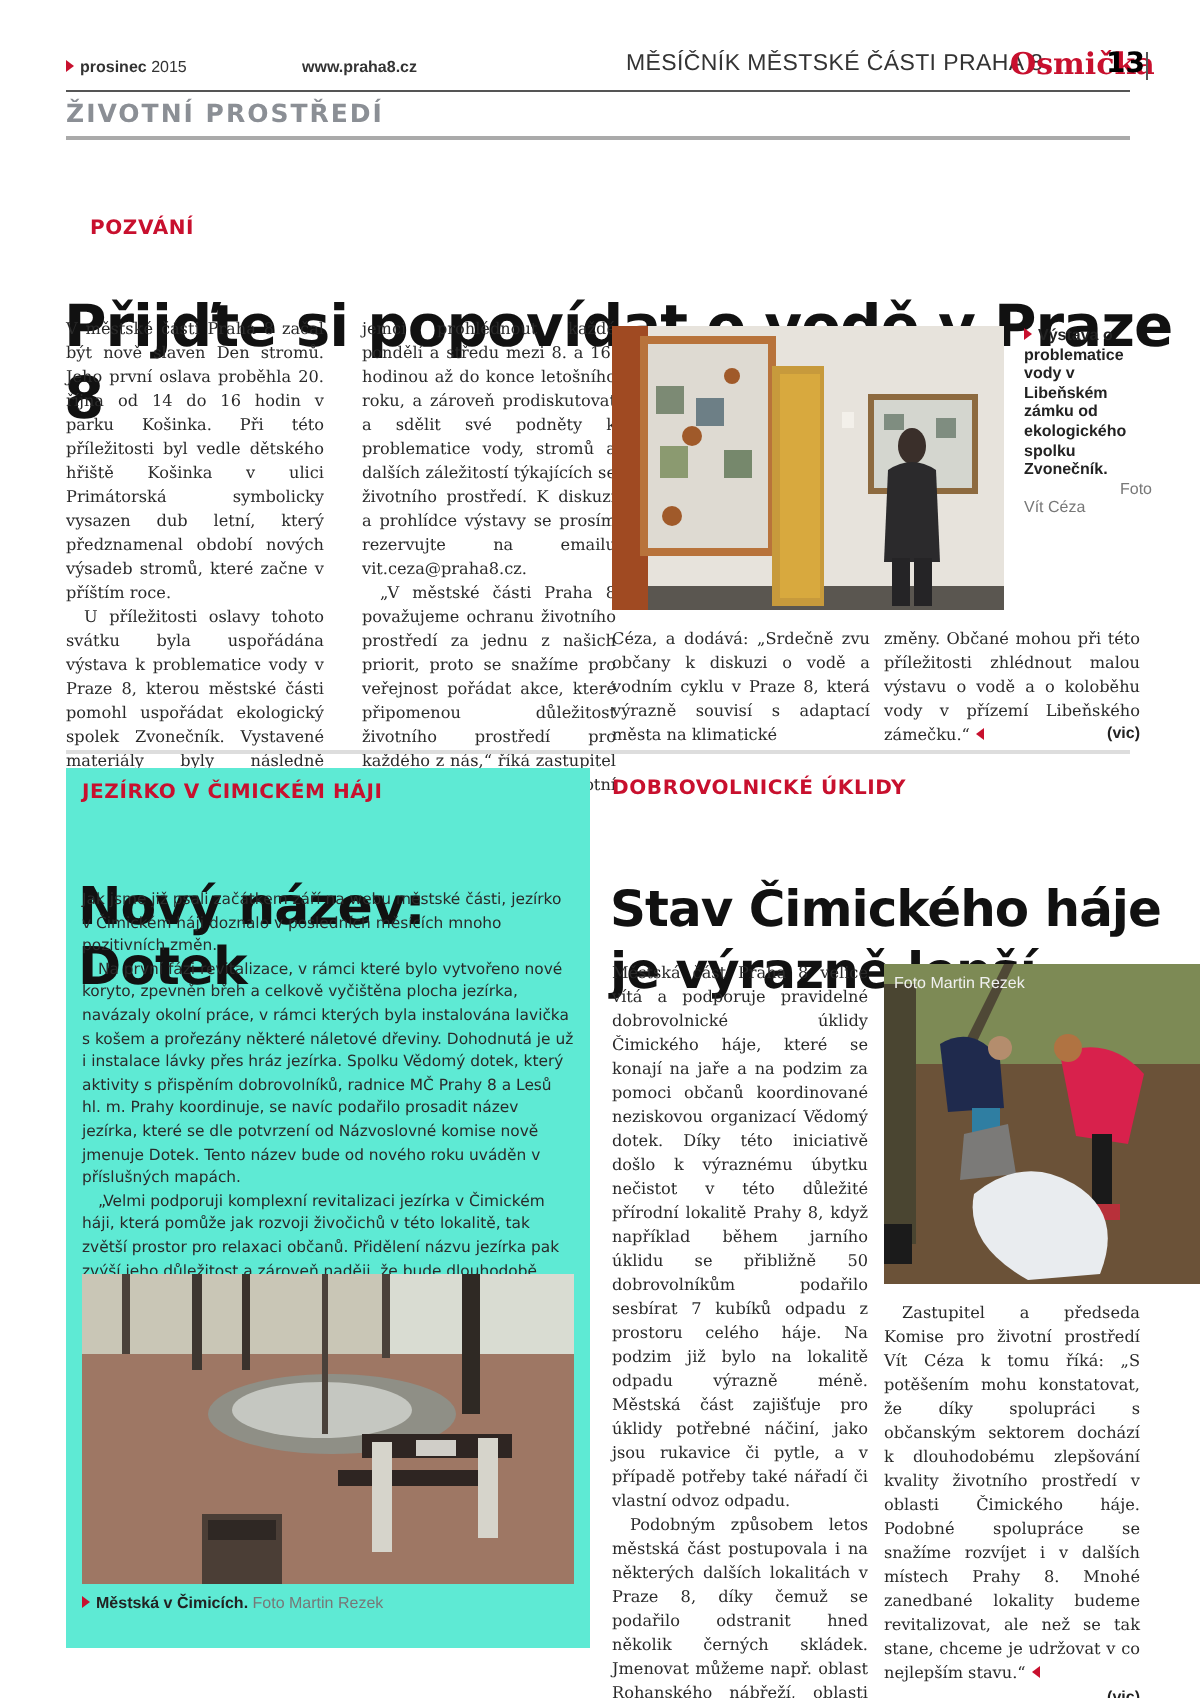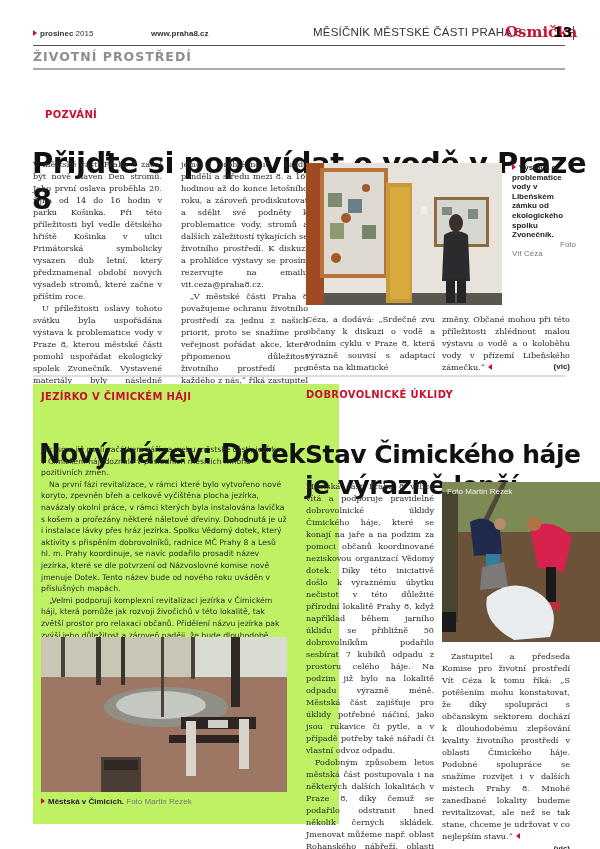--- a/index.html
+++ b/index.html
@@ -34,21 +34,21 @@
   
   .photo1 { position: absolute; left: 306px; top: 163px; width: 196px; height: 142px; background: #e9e6e1; overflow: hidden; }
   .cap1 { position: absolute; left: 512px; top: 163px; width: 60px; font-family: "Liberation Sans", sans-serif; font-size: 8px; line-height: 9.6px; color: #222; }
   .cap1 b { font-weight: bold; }
   .cap1 .credit { color: #777; padding-left: 48px; }
   .cap-tri { display: inline-block; width: 0; height: 0; border-top: 3px solid transparent; border-bottom: 3px solid transparent; border-left: 4px solid #c8102e; margin-right: 3px; }
 
   .divider { position: absolute; left: 33px; top: 375px; width: 532px; height: 2px; background: #ddd; }
 
   
-  .box { position: absolute; left: 33px; top: 384px; width: 306px; height: 440px; background: #bef264; }
+  .box { position: absolute; left: 33px; top: 384px; width: 262px; height: 440px; background: #5eead4; }
   .box .kicker { position: absolute; left: 8px; top: 7px; }
   .box .headline { position: absolute; left: 6px; top: 22px; font-size: 26px; }
   .boxtext { position: absolute; left: 8px; top: 60px; width: 246px; font-family: "DejaVu Sans", sans-serif; font-size: 7.7px; line-height: 11.6px; color: #2a2a2a; }
   .boxtext p + p { text-indent: 8px; }
   .photo2 { position: absolute; left: 8px; top: 253px; width: 246px; height: 155px; overflow: hidden; background: #9a7a6a; }
   .cap2 { position: absolute; left: 8px; top: 413px; font-family: "Liberation Sans", sans-serif; font-size: 8px; color: #222; }
   .cap2 .credit { color: #777; }
 
   
   .art2 .kicker { position: absolute; left: 306px; top: 389px; }

